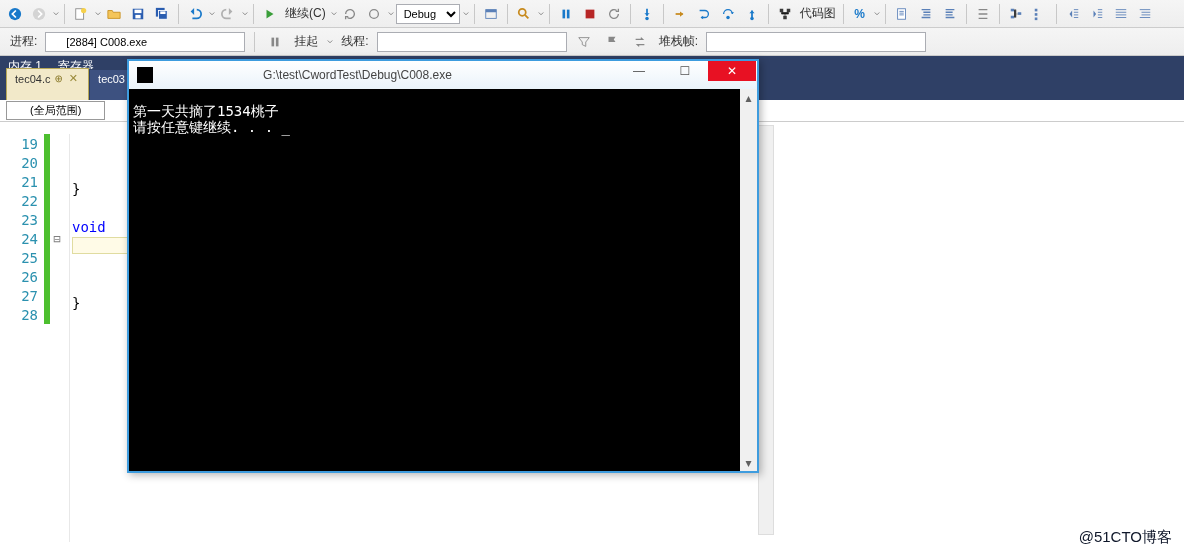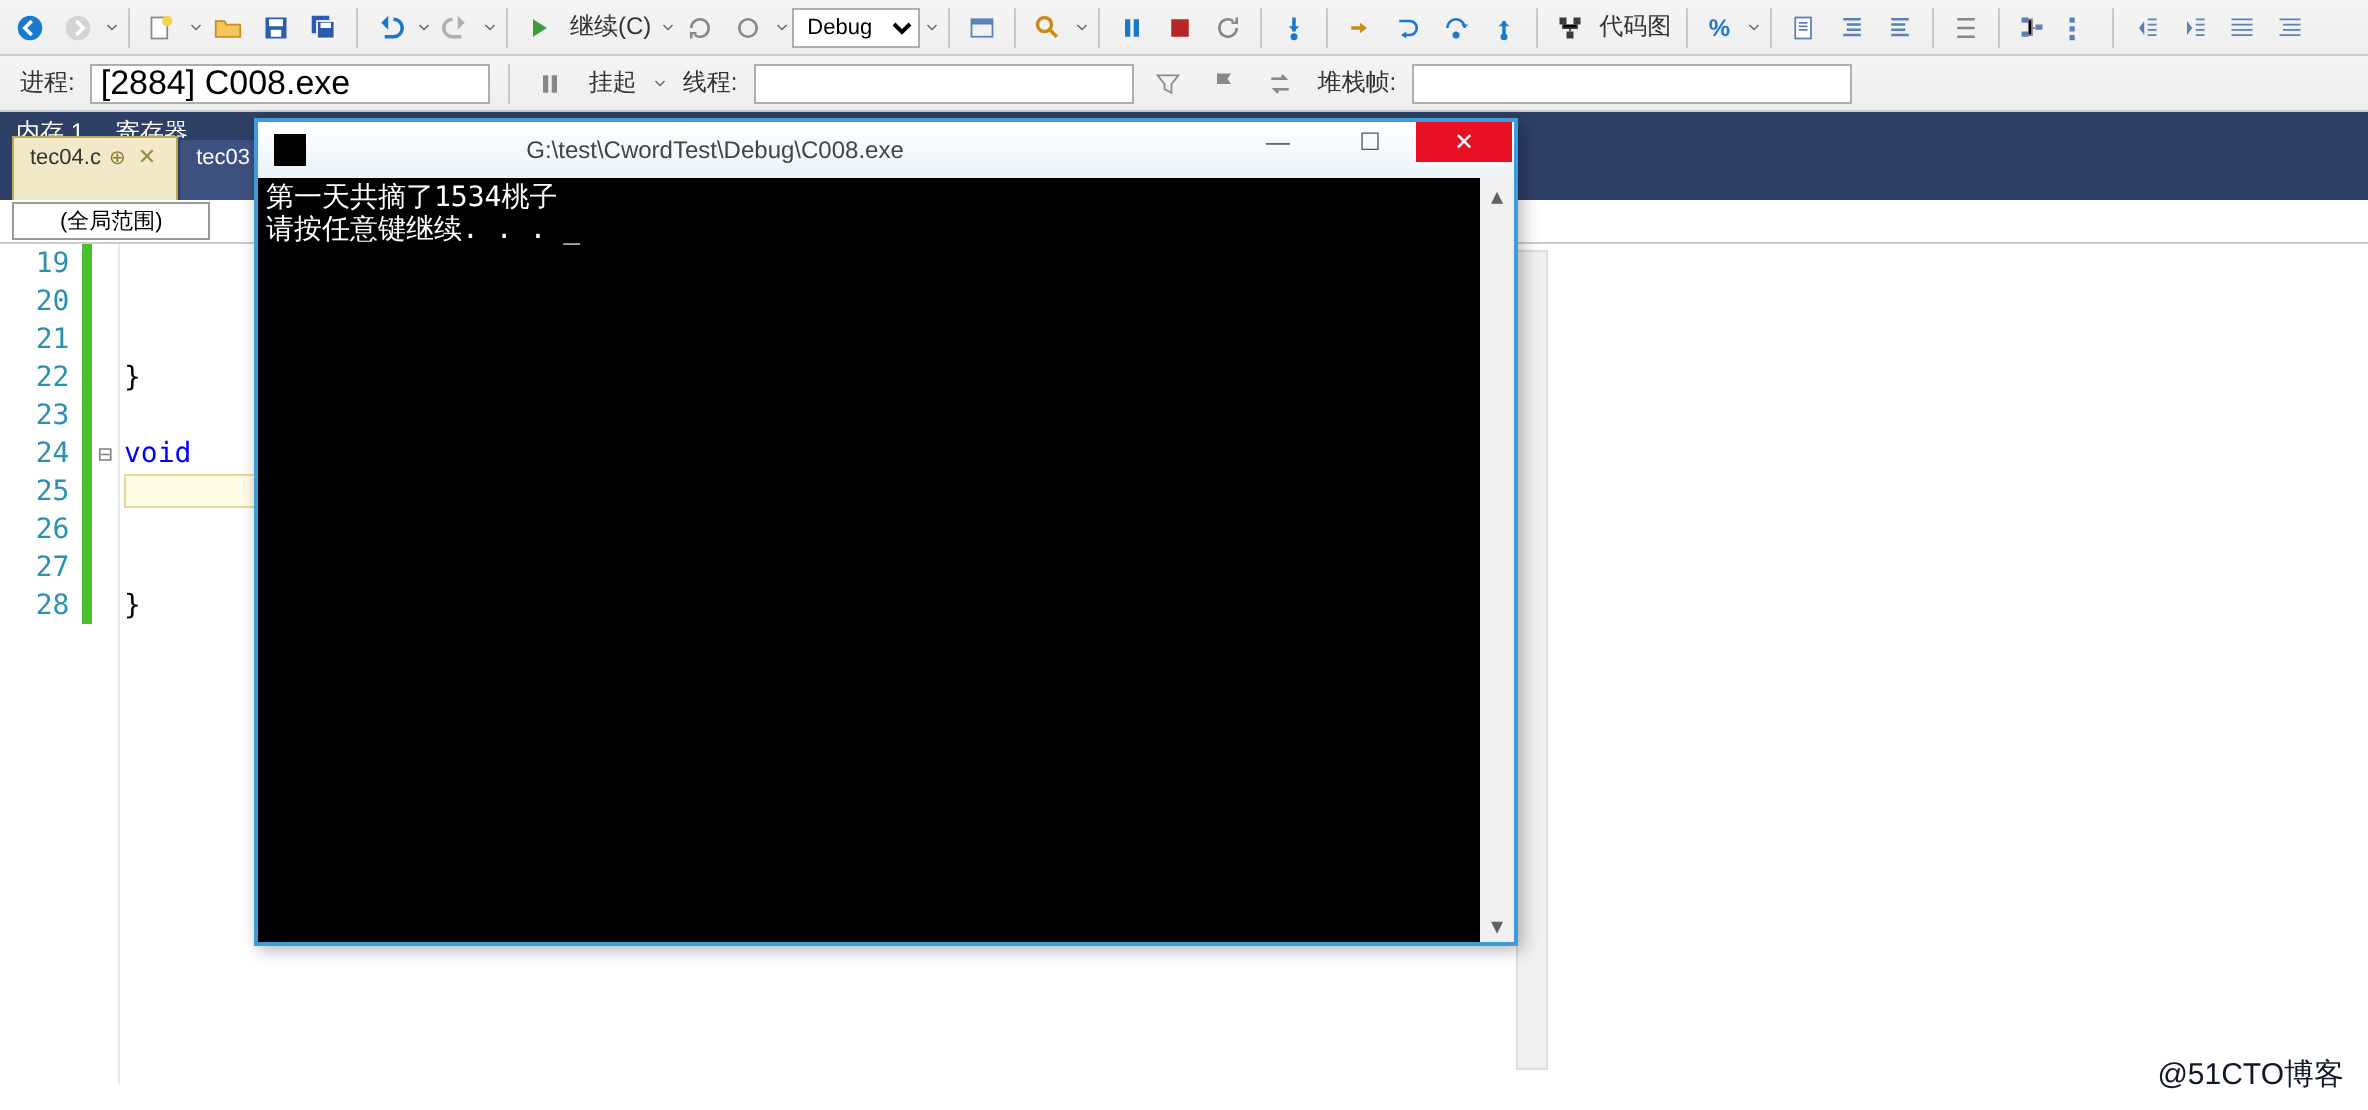--- a/index.html
+++ b/index.html
@@ -9,62 +9,62 @@
   .toolbar { background: linear-gradient(#f5f5f5, #eeeeee); border-bottom: 1px solid #ccc; height: 28px; display: flex; align-items: center; padding: 10px 4px; gap: 2px; }
   .tbtn { display: inline-flex; align-items: center; justify-content: center; min-width: 22px; height: 22px; border: 1px solid transparent; border-radius: 2px; cursor: pointer; padding: 0 2px; }
   .tsep { width: 1px; height: 20px; background: #c8c8c8; margin: 0 3px; }
   .icon { display: inline-block; width: 14px; height: 14px; }
   .dropdown-arrow { width: 6px; height: 6px; margin-left: 1px; }
   .combo { height: 20px; border: 1px solid #abadb3; background: #fff; font-size: 11px; padding: 0 3px; }
   .tlabel { margin: 0 2px; color: #333; font-size: 12px; }
   
   
   .toolbar2 { background: linear-gradient(#f5f5f5, #eeeeee); height: 28px; display: flex; align-items: center; padding: 0 8px; gap: 6px; border-bottom: 1px solid #ccc; }
-  .toolbar2 .field { height: 20px; border: 1px solid #abadb3; background: #fff; padding: 0 4px; display:flex; align-items:center; font-size:17px; }
+  .toolbar2 .field { height: 20px; border: 1px solid #abadb3; background: #fff; padding: 0 20px; display:flex; align-items:center; font-size:11px; }
   
   
   .memtabs { background: #2f4066; height: 22px; display: flex; align-items: flex-end; padding-left: 6px; gap: 12px; }
   .memtab { color: #fff; font-size: 12px; padding: 3px 2px; cursor: pointer; }
   .memtab.active { font-weight: 400; }
   
   
   .filetabs { background: #2f4066; height: 22px; display: flex; align-items: flex-end; padding-left: 6px; }
   .filetab { background: #f2e9c9; color: #333; padding: 3px 8px 15px 8px; font-size: 11px; display: flex; align-items: center; gap: 4px; border-top:1px solid #b8a858; border-left:1px solid #b8a858; border-right:1px solid #b8a858; }
   .filetab.inactive { background: #3d5180; color: #fff; border-color:#2f4066; }
   .pin { color: #8a7a2a; font-size: 10px; }
   .close-x { color: #9a8a3a; cursor: pointer; padding: 0 2px; font-size: 11px; }
   
   
   .scoperow { background: #fff; border-bottom: 1px solid #ccc; height: 22px; display: flex; align-items: center; }
   .scopecell { border: 1px solid #999; padding: 1px 23px; font-size: 11px; background: #fff; margin-left: 6px; }
   
   
   .codewrap { display: flex; background: #fff; height: 420px; }
-  .gutter { width: 60px; background: #fff; border-right: 1px solid #e8e8e8; }
+  .gutter { width: 70px; background: #fff; border-right: 1px solid #e8e8e8; margin-top: 12px; }
   .lnrow { display:flex; height: 19px; align-items:center; }
   .ln { width: 44px; text-align: right; padding-right: 6px; color: #2b91af; font-family: Consolas, monospace; font-size: 14px; }
   .chg { width: 6px; height: 19px; background: #4dbf2f; }
   .fold { width: 14px; text-align: center; color: #808080; font-family: Consolas, monospace; font-size: 12px; }
   .code { padding-left: 2px; font-family: Consolas, monospace; font-size: 14px; }
   .code .line { height: 19px; display: flex; align-items: center; white-space: pre; }
   .kw { color: #0000ff; }
   .curline { background: #fffbe7; border: 1px solid #e0dca0; width: 200px; height: 17px; }
   
   .rightstrip { position: absolute; top: 125px; right: 410px; width: 16px; height: 410px; background:#f0f0f0; border:1px solid #ddd; }
   
   
   .console-window { position: absolute; top: 59px; left: 127px; width: 632px; height: 414px; border: 2px solid #3e9cde; background: #000; box-shadow: 2px 2px 8px rgba(0,0,0,0.3); }
   .ctitlebar { height: 28px; background: linear-gradient(#ffffff, #eaf3fa); display:flex; align-items:center; padding-left:8px; }
   .cicon { width:16px; height:16px; margin-right:6px; background:#000; }
   .ctitle { flex:1; text-align:center; font-size:12px; color:#444; padding-right:60px; }
   .cbtns { display:flex; height:20px; margin-right:1px; margin-top:-8px; }
   .cbtn { width:46px; height:20px; display:flex; align-items:center; justify-content:center; font-size:12px; color:#555; }
   .cbtn.close { background:#e81123; color:#fff; width:48px; }
   .cbody { height: calc(100% - 28px); background:#000; position:relative; display:flex; }
-  .cout { flex:1; padding: 2px 4px; color:#fff; font-family: "NSimSun","SimSun",monospace; font-size:14px; line-height:16px; }
+  .cout { flex:1; padding: 14px 4px; color:#fff; font-family: "NSimSun","SimSun",monospace; font-size:14px; line-height:16px; }
   .cscroll { width:17px; background:#f0f0f0; height:100%; position:relative; }
   .cscroll .up { position:absolute; top:0; width:100%; height:17px; display:flex; align-items:center; justify-content:center; color:#606060; background:#f0f0f0; }
   .cscroll .down { position:absolute; bottom:0; width:100%; height:17px; display:flex; align-items:center; justify-content:center; color:#606060; background:#f0f0f0; }
   
   .watermark { position:absolute; bottom:8px; right:12px; color:#0f172a; font-size:15px; }
   
   svg { display:block; }
 </style>
 </head>
 <body>

